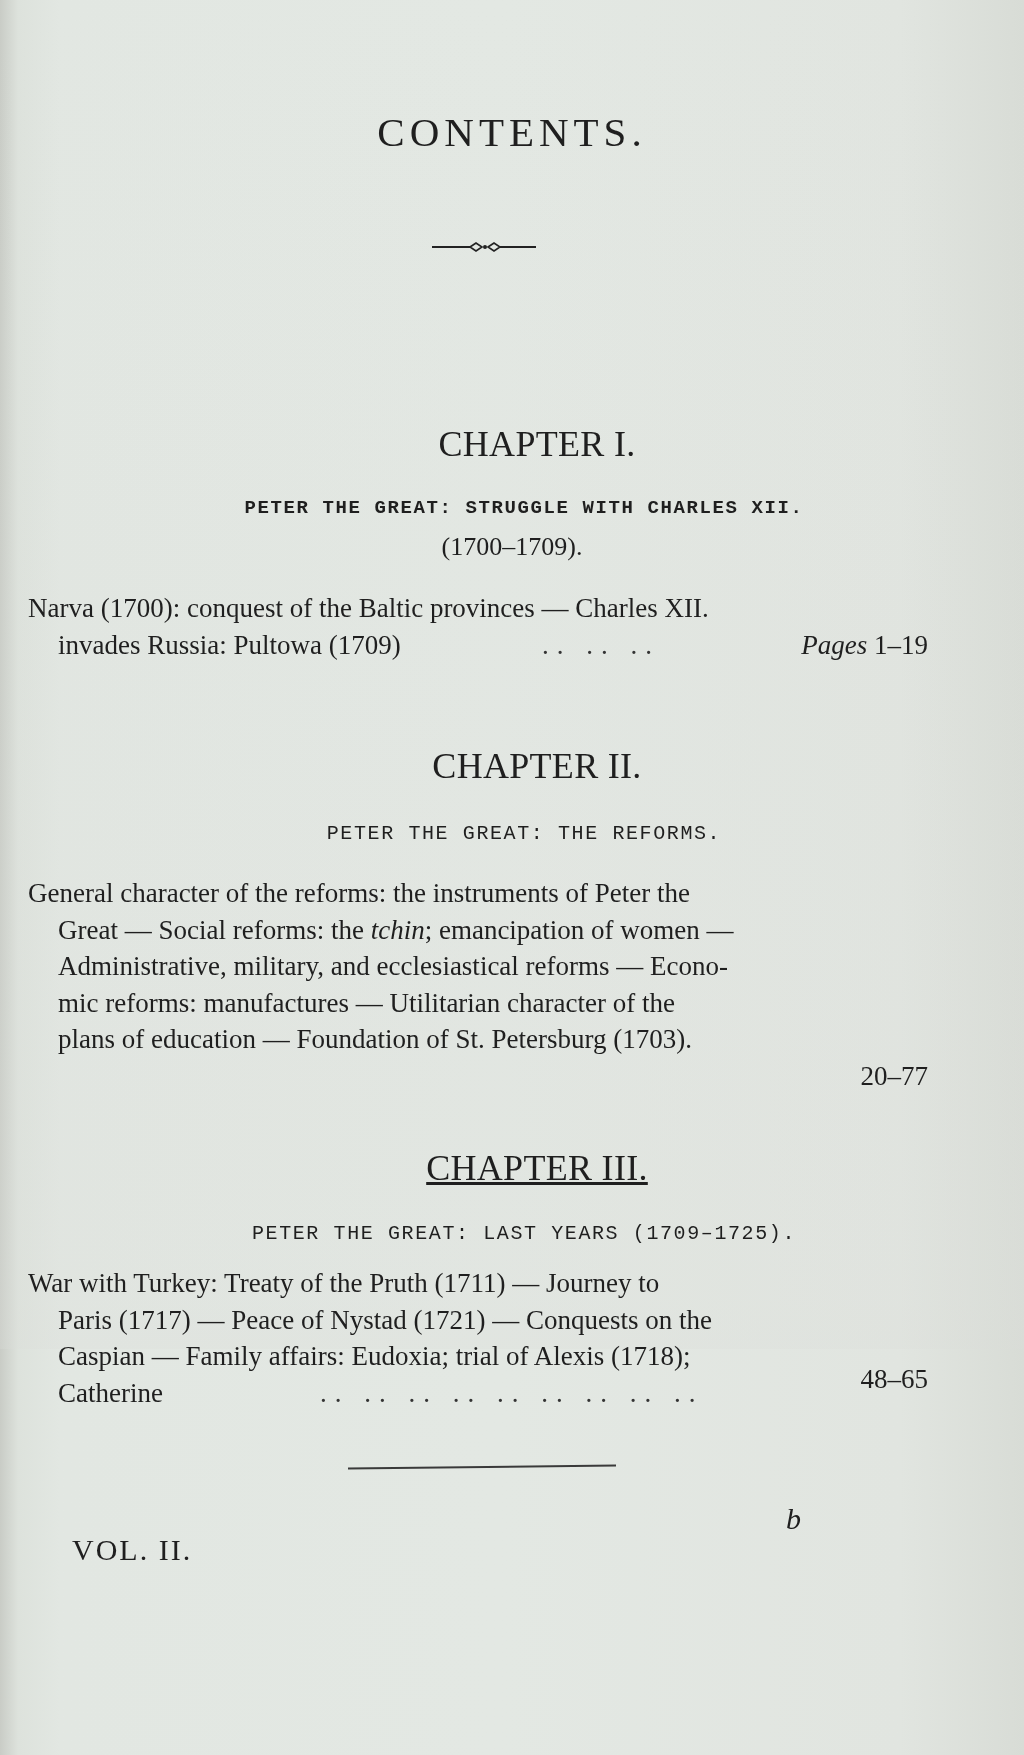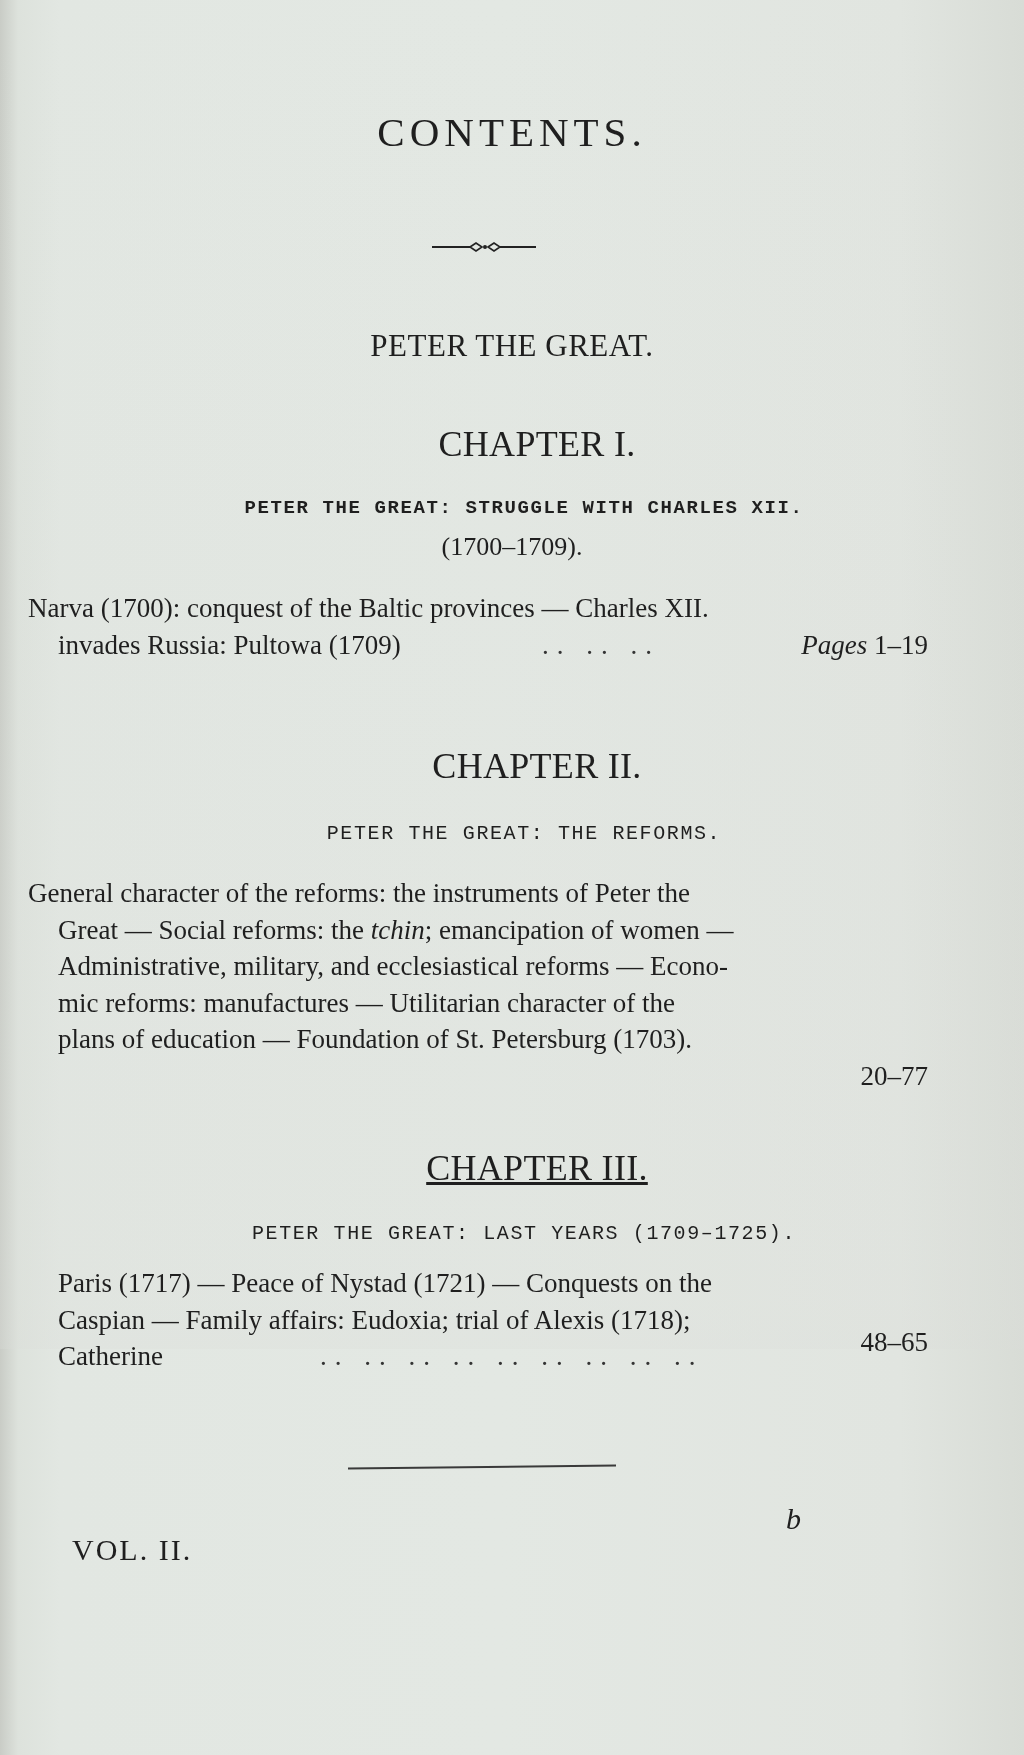--- a/index.html
+++ b/index.html
@@ -112,21 +112,20 @@
   <div class="abs center contents-title">CONTENTS.</div>
 
   <svg class="abs ornament" viewBox="0 0 104 12">
     <line x1="0" y1="6" x2="38" y2="6" stroke="#222" stroke-width="2"></line>
     <path d="M38 6 L44 2 L50 6 L44 10 Z" fill="none" stroke="#222" stroke-width="1.6"></path>
     <circle cx="53" cy="6" r="2" fill="#222"></circle>
     <path d="M56 6 L62 2 L68 6 L62 10 Z" fill="none" stroke="#222" stroke-width="1.6"></path>
     <line x1="68" y1="6" x2="104" y2="6" stroke="#222" stroke-width="2"></line>
   </svg>
 
-  <div class="abs center book-title">PETER THE GREAT.</div>
 
   <div class="abs center chapter-heading" style="top:423px;">CHAPTER I.</div>
   <div class="abs center chapter-sub" style="top:497px; font-weight:bold; font-size:19px;">PETER THE GREAT: STRUGGLE WITH CHARLES XII.</div>
   <div class="abs center chapter-sub-years" style="top:532px;">(1700–1709).</div>
   <div class="abs summary" style="top:590px;">
     <div class="line">
         <span>Narva (1700): conquest of the Baltic provinces — Charles XII.</span>
       </div>
     <div class="line indent">
       <span>invades Russia: Pultowa (1709)</span>
@@ -154,20 +153,23 @@
         <span>plans of education — Foundation of St. Petersburg (1703).</span>
       </div>
     <div class="line indent" style="justify-content:flex-end;">
         <span class="pages">20–77</span>
       </div>
   </div>
 
   <div class="abs center chapter-heading" style="top:1147px;text-decoration:underline;">CHAPTER III.</div>
   <div class="abs center chapter-sub" style="top:1222px;">PETER THE GREAT: LAST YEARS (1709–1725).</div>
   <div class="abs summary" style="top:1265px;">
+    <div class="line">
+        <span>War with Turkey: Treaty of the Pruth (1711) — Journey to</span>
+      </div>
     <div class="line indent">
         <span>Paris (1717) — Peace of Nystad (1721) — Conquests on the</span>
       </div>
     <div class="line indent">
         <span>Caspian — Family affairs: Eudoxia; trial of Alexis (1718);</span>
       </div>
     <div class="line indent" style="position:relative;">
       <span>Catherine</span>
       <span class="dots">..  ..  ..  ..  ..  ..  ..  ..  ..</span>
       <span class="pages" style="position:relative; top:-14px;">48–65</span>

